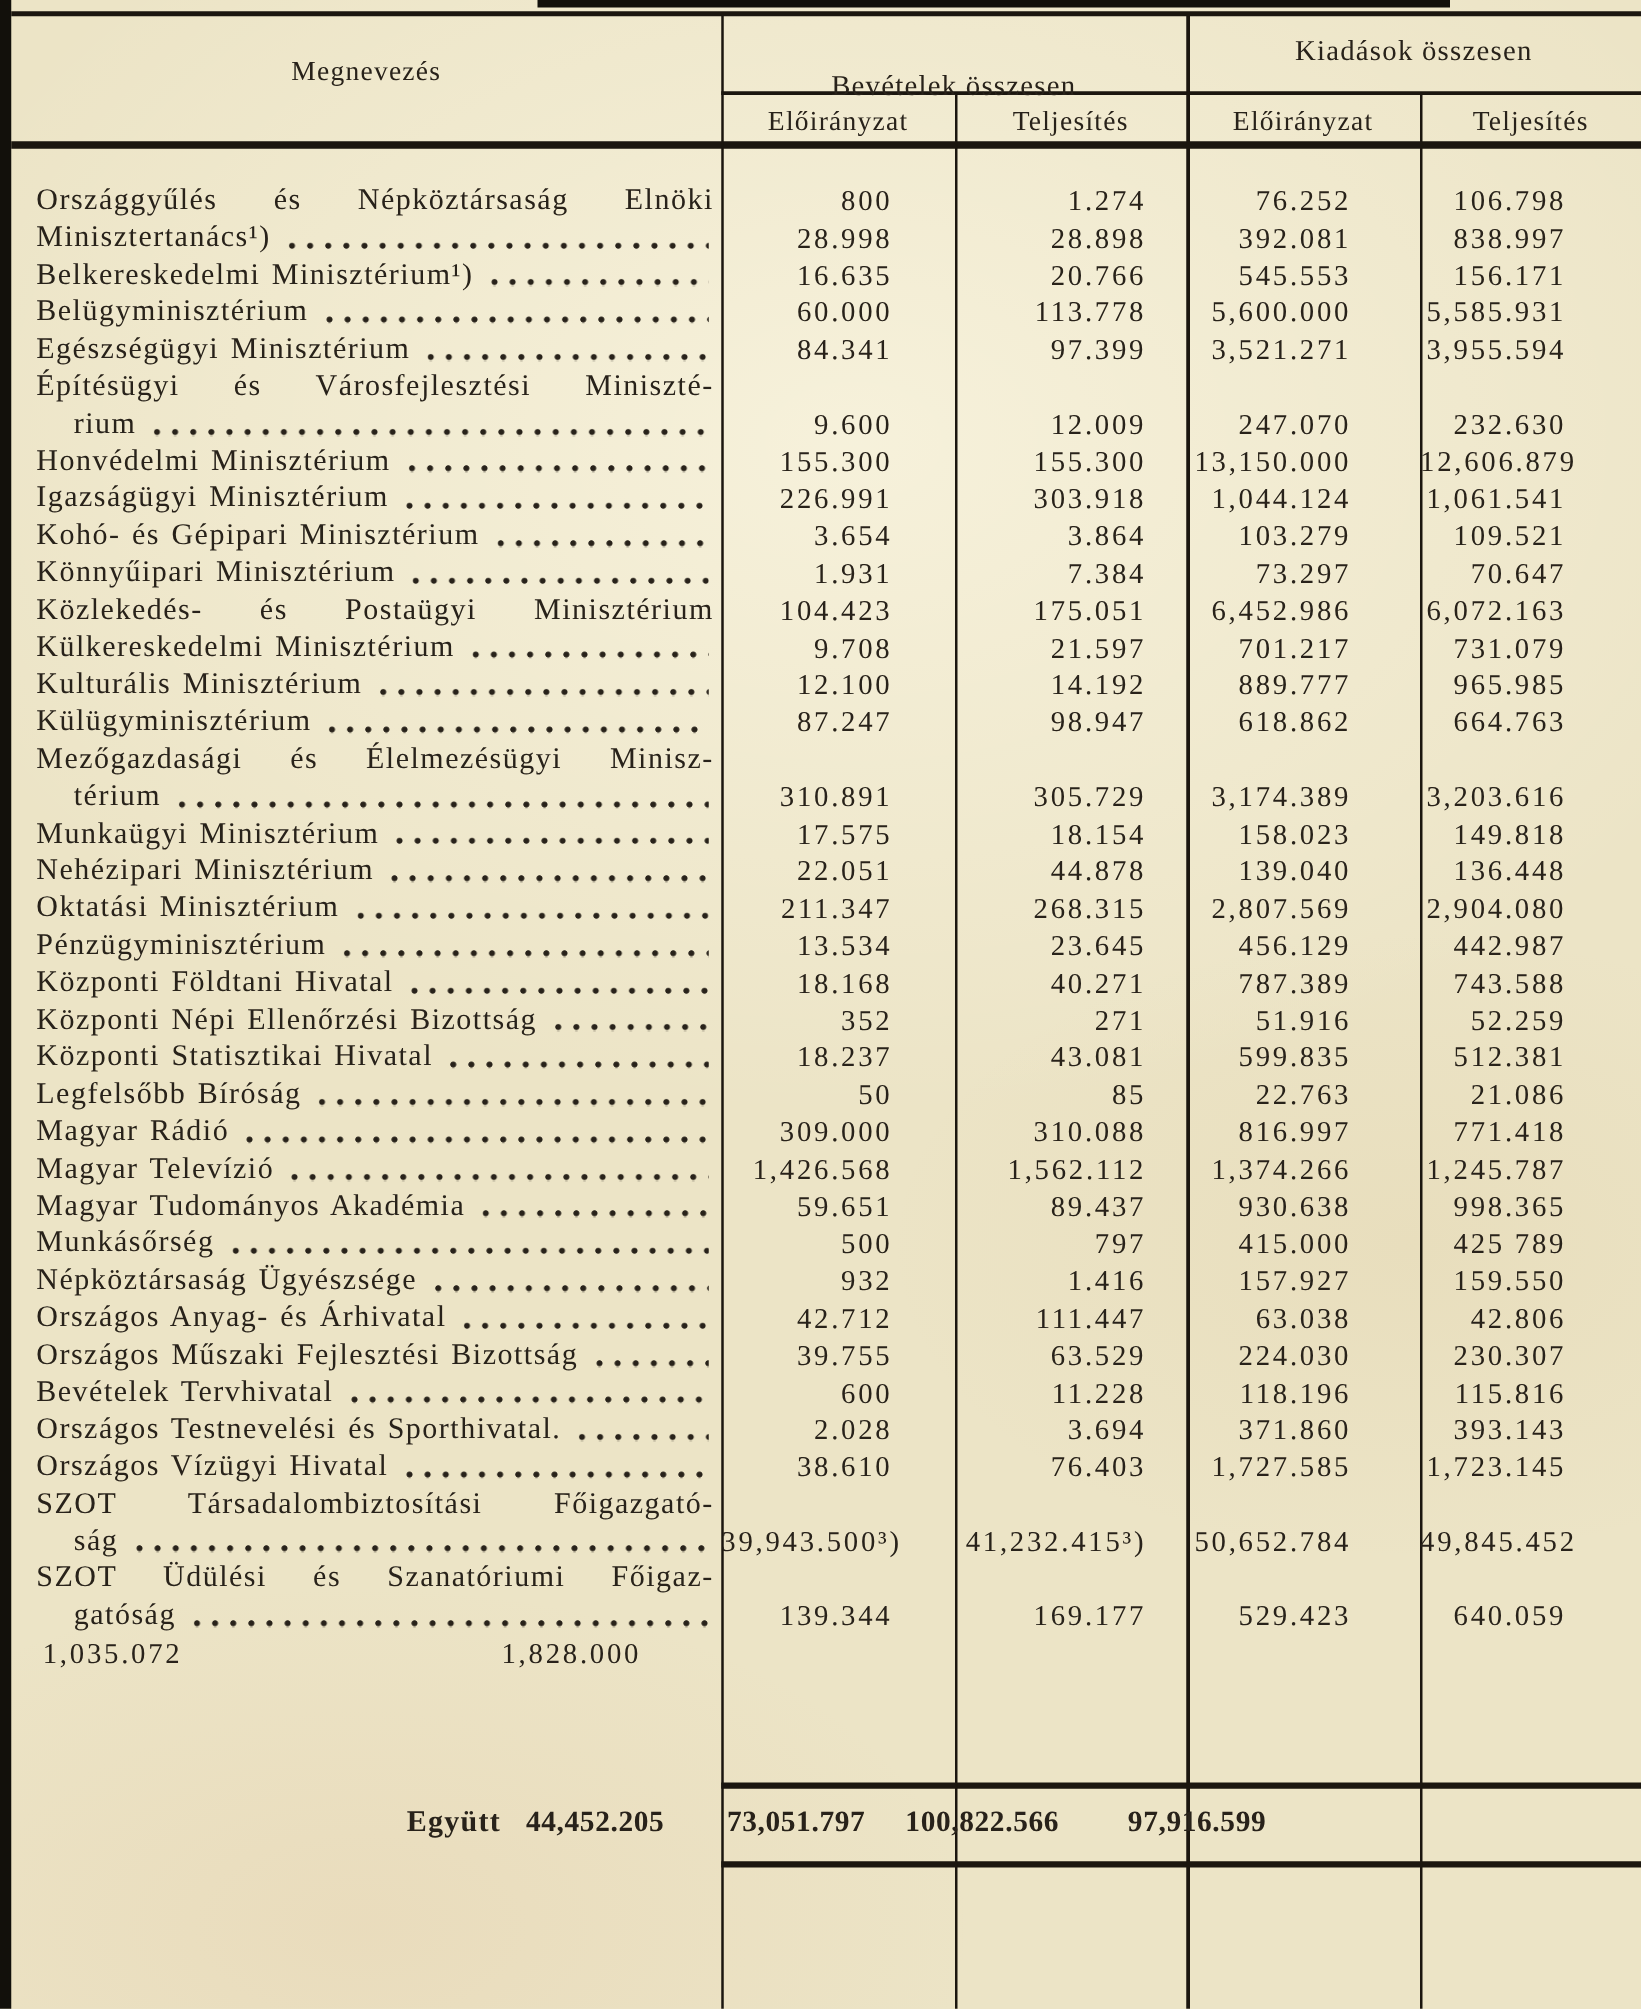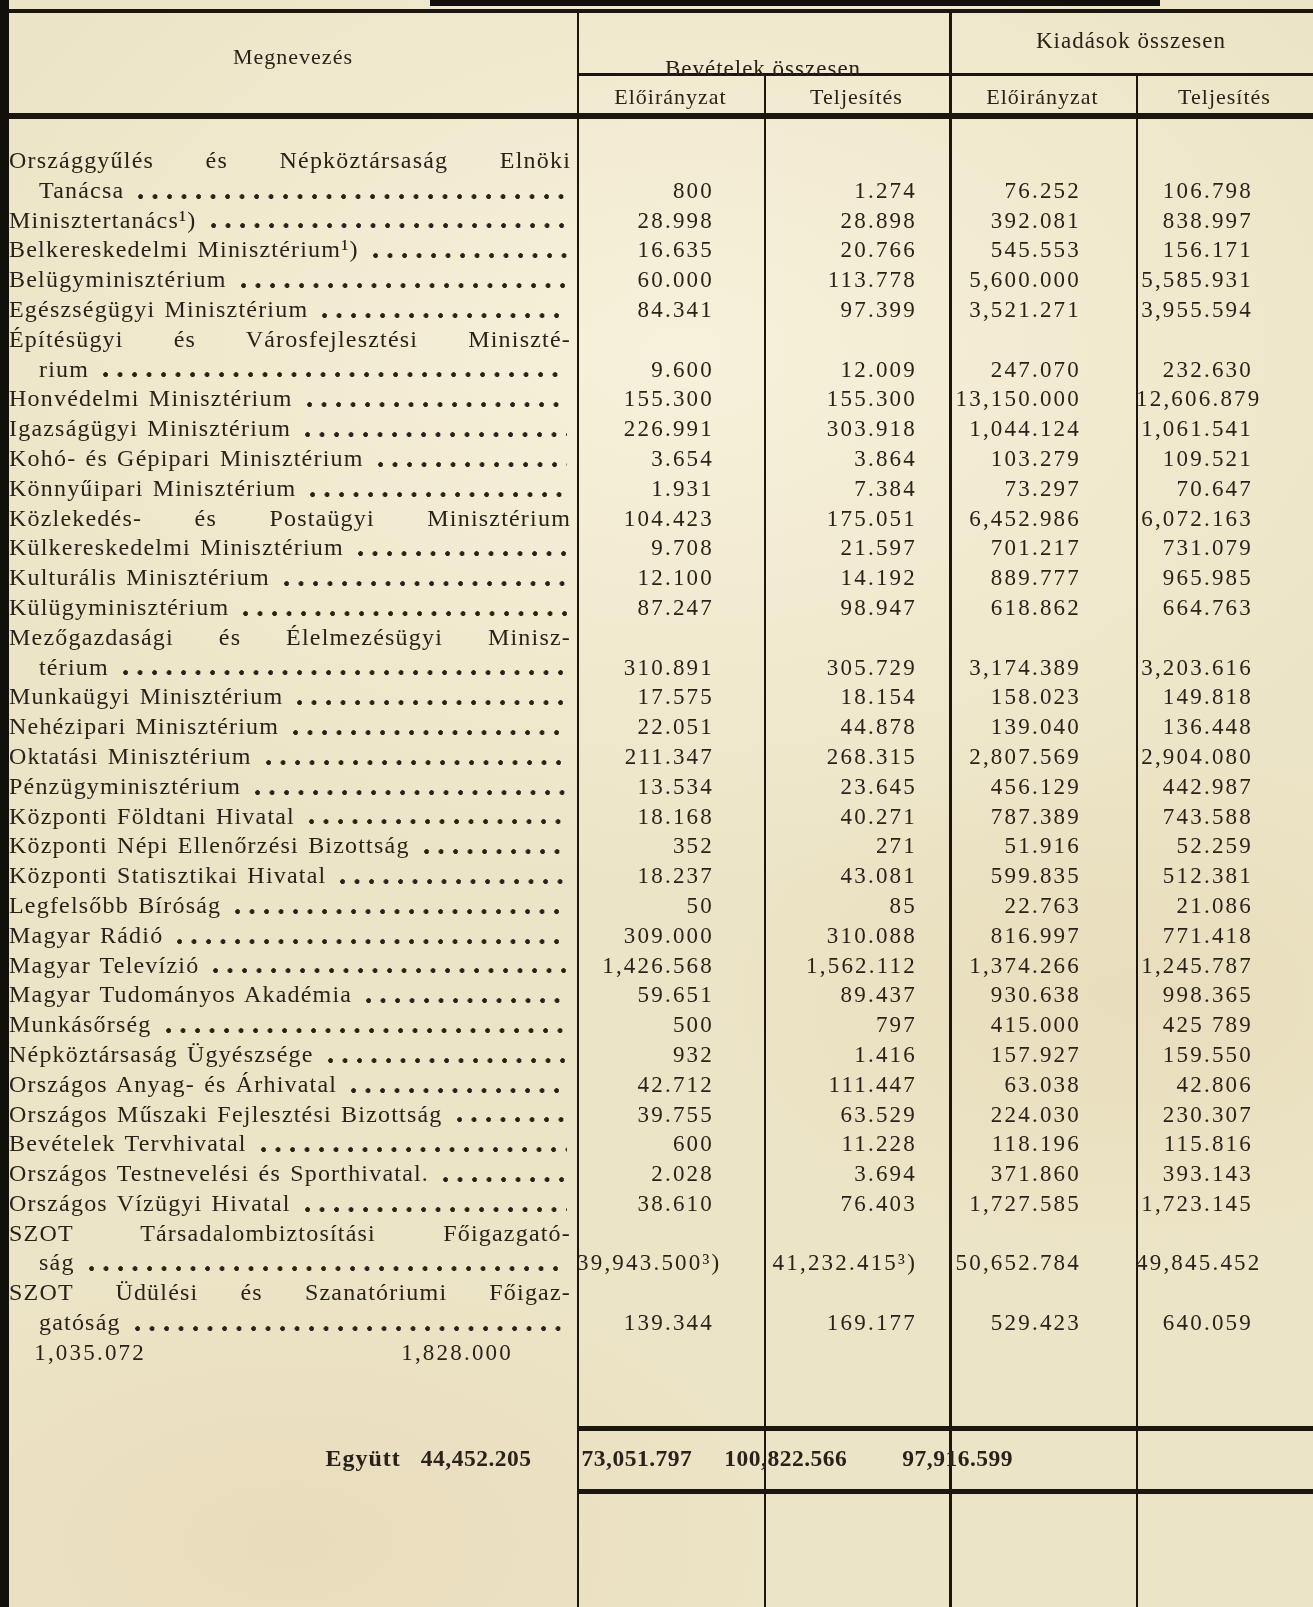--- a/index.html
+++ b/index.html
@@ -32,21 +32,21 @@
   .h-megnevezes { left:9px;    width:568px; top:44px; font-size:22px; }
   .h-bev  { left:577px; width:372px; top:28px; font-size:23px;margin-top:28px; }
   .h-kiad { left:949px; width:364px; top:28px; font-size:23px; }
   .sh0 { left:577px;  width:187px; top:84px; font-size:22px; }
   .sh1 { left:764px;  width:185px; top:84px; font-size:22px; }
   .sh2 { left:949px;  width:187px; top:84px; font-size:22px; }
   .sh3 { left:1136px; width:177px; top:84px; font-size:22px; }
   
   .rows { position:absolute; left:9px; top:146px; width:1304px; }
   .row  { display:flex; align-items:flex-end; }
-  .c-name { width:568px; box-sizing:border-box; padding-left:0; padding-right:6px;
+  .c-name { width:568px; box-sizing:border-box; padding-left:20px; padding-right:6px;
             font-size:24px; line-height:29.8px; letter-spacing:1.2px; word-spacing:2px; }
   .nline.jfirst, .nline.jfull { text-align:justify; text-align-last:justify; }
   .nlast { display:flex; align-items:flex-end; }
   .nlast.cont { padding-left:30px; }
   .ntext { white-space:nowrap; }
   .leader { flex:1 1 auto; height:6px; margin:0 4px 6px 14px;
             background-image:radial-gradient(circle at 2.6px 2.6px, #28221a 2.1px, rgba(0,0,0,0) 2.7px);
             background-size:14.5px 6px; background-repeat:repeat-x; }
   .c-val { box-sizing:border-box; text-align:right; font-size:23px; line-height:29.8px;
            letter-spacing:2.2px; white-space:nowrap; }
@@ -81,24 +81,20 @@
 <div class="hcell h-kiad">Kiadások összesen</div>
 <div class="hcell sh0">Előirányzat</div>
 <div class="hcell sh1">Teljesítés</div>
 <div class="hcell sh2">Előirányzat</div>
 <div class="hcell sh3">Teljesítés</div>
 
 <div class="rows">
     <div class="row">
       <div class="c-name">
         <div class="nline jfirst">Országgyűlés és Népköztársaság Elnöki</div>
-        <div class="nlast cont">
-          <span class="ntext">Tanácsa</span>
-          <span class="leader"></span>
-        </div>
       </div>
       <div class="c-val v0">800</div>
       <div class="c-val v1">1.274</div>
       <div class="c-val v2">76.252</div>
       <div class="c-val v3">106.798</div>
     </div>
     <div class="row">
       <div class="c-name">
         <div class="nlast">
           <span class="ntext">Minisztertanács¹)</span>

